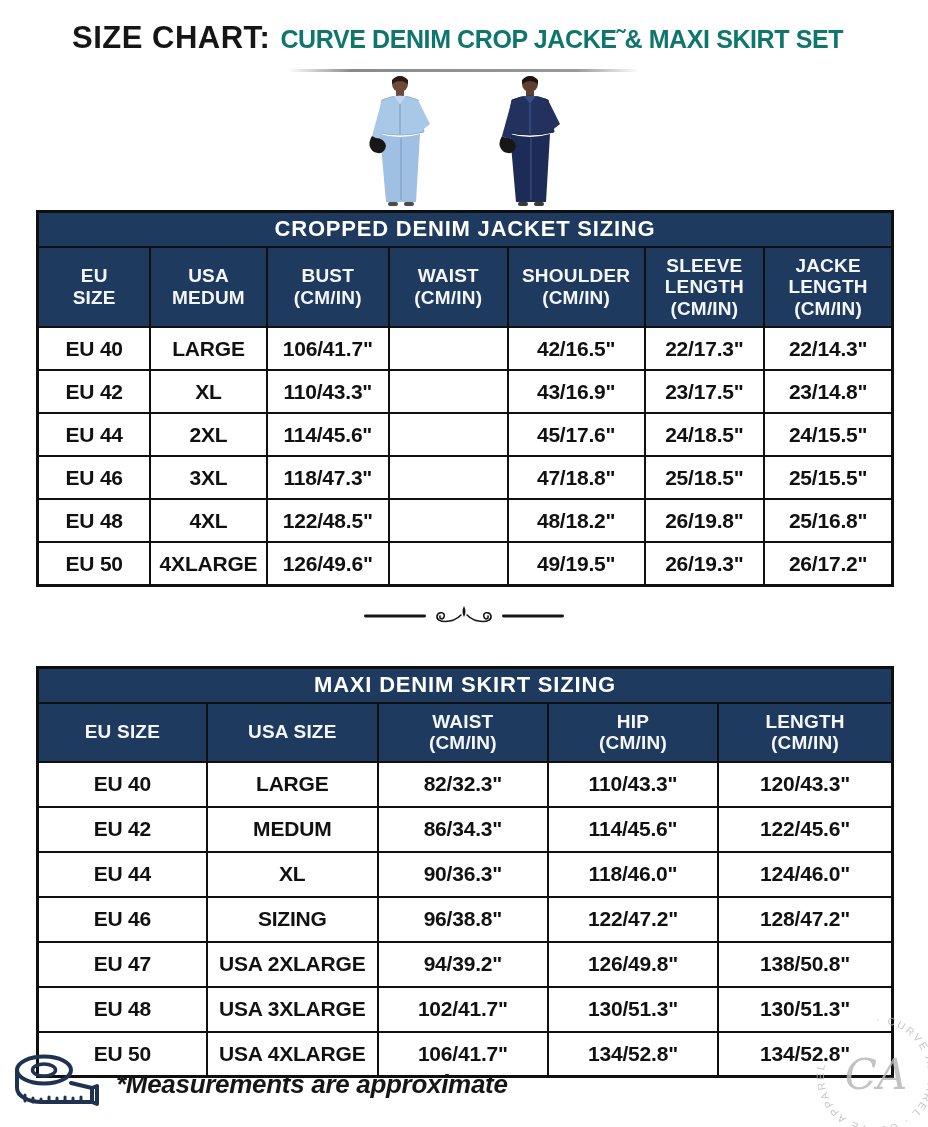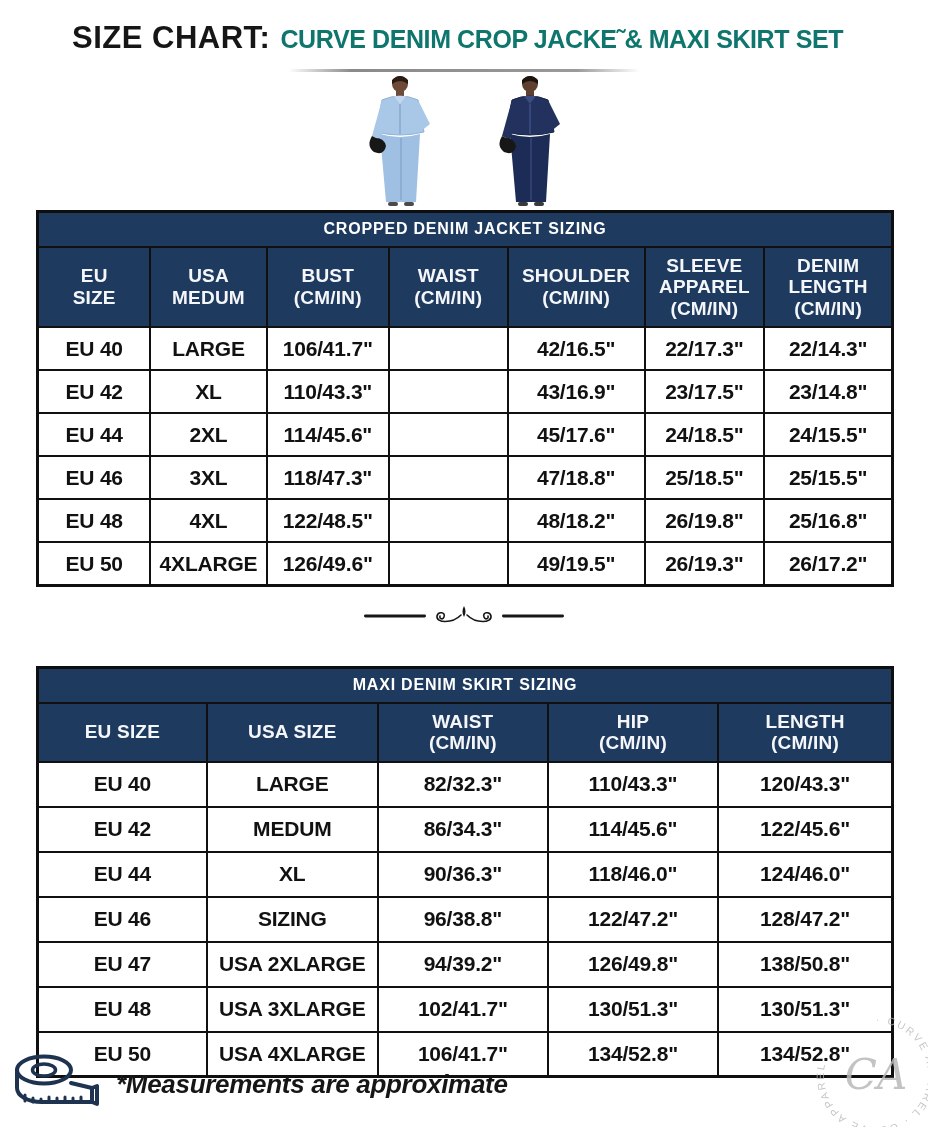--- a/index.html
+++ b/index.html
@@ -33,21 +33,21 @@
     position:absolute; left:36px; width:858px;
     border-collapse:collapse; table-layout:fixed;
     border:3px solid #0f0f0f;
   }
   table.jacket { top:210px; }
   table.skirt  { top:666px; }
   table.sizing th, table.sizing td {
     border:2px solid #101010; text-align:center; vertical-align:middle;
   }
   th.band {
-    background:var(--navy); color:#ffffff; font-size:16px; font-weight:bold;
+    background:var(--navy); color:#ffffff; font-size:22px; font-weight:bold;
     letter-spacing:.8px; height:35px; border-bottom-width:3px;
   }
   tr.cols th {
     background:var(--navy); color:#f4f6f9; font-weight:bold;
     font-size:19px; line-height:1.14; white-space:pre-line; letter-spacing:.2px;
     padding:7px 2px;
   }
   table.jacket tr.cols th { height:77px; }
   table.skirt  tr.cols th { height:53px; }
   table.sizing td {
@@ -139,23 +139,23 @@
 SIZE</th>
         <th>USA
 MEDUM</th>
         <th>BUST
 (CM/IN)</th>
         <th>WAIST
 (CM/IN)</th>
         <th>SHOULDER
 (CM/IN)</th>
         <th>SLEEVE
-APPAREL
-(CM/IN)</th>
-        <th>DENIM
+LENGTH
+(CM/IN)</th>
+        <th>JACKE
 LENGTH
 (CM/IN)</th>
       </tr>
     </thead>
     <tbody>
         <tr>
           <td>EU 40</td>
           <td>LARGE</td>
           <td>106/41.7"</td>
           <td></td>

